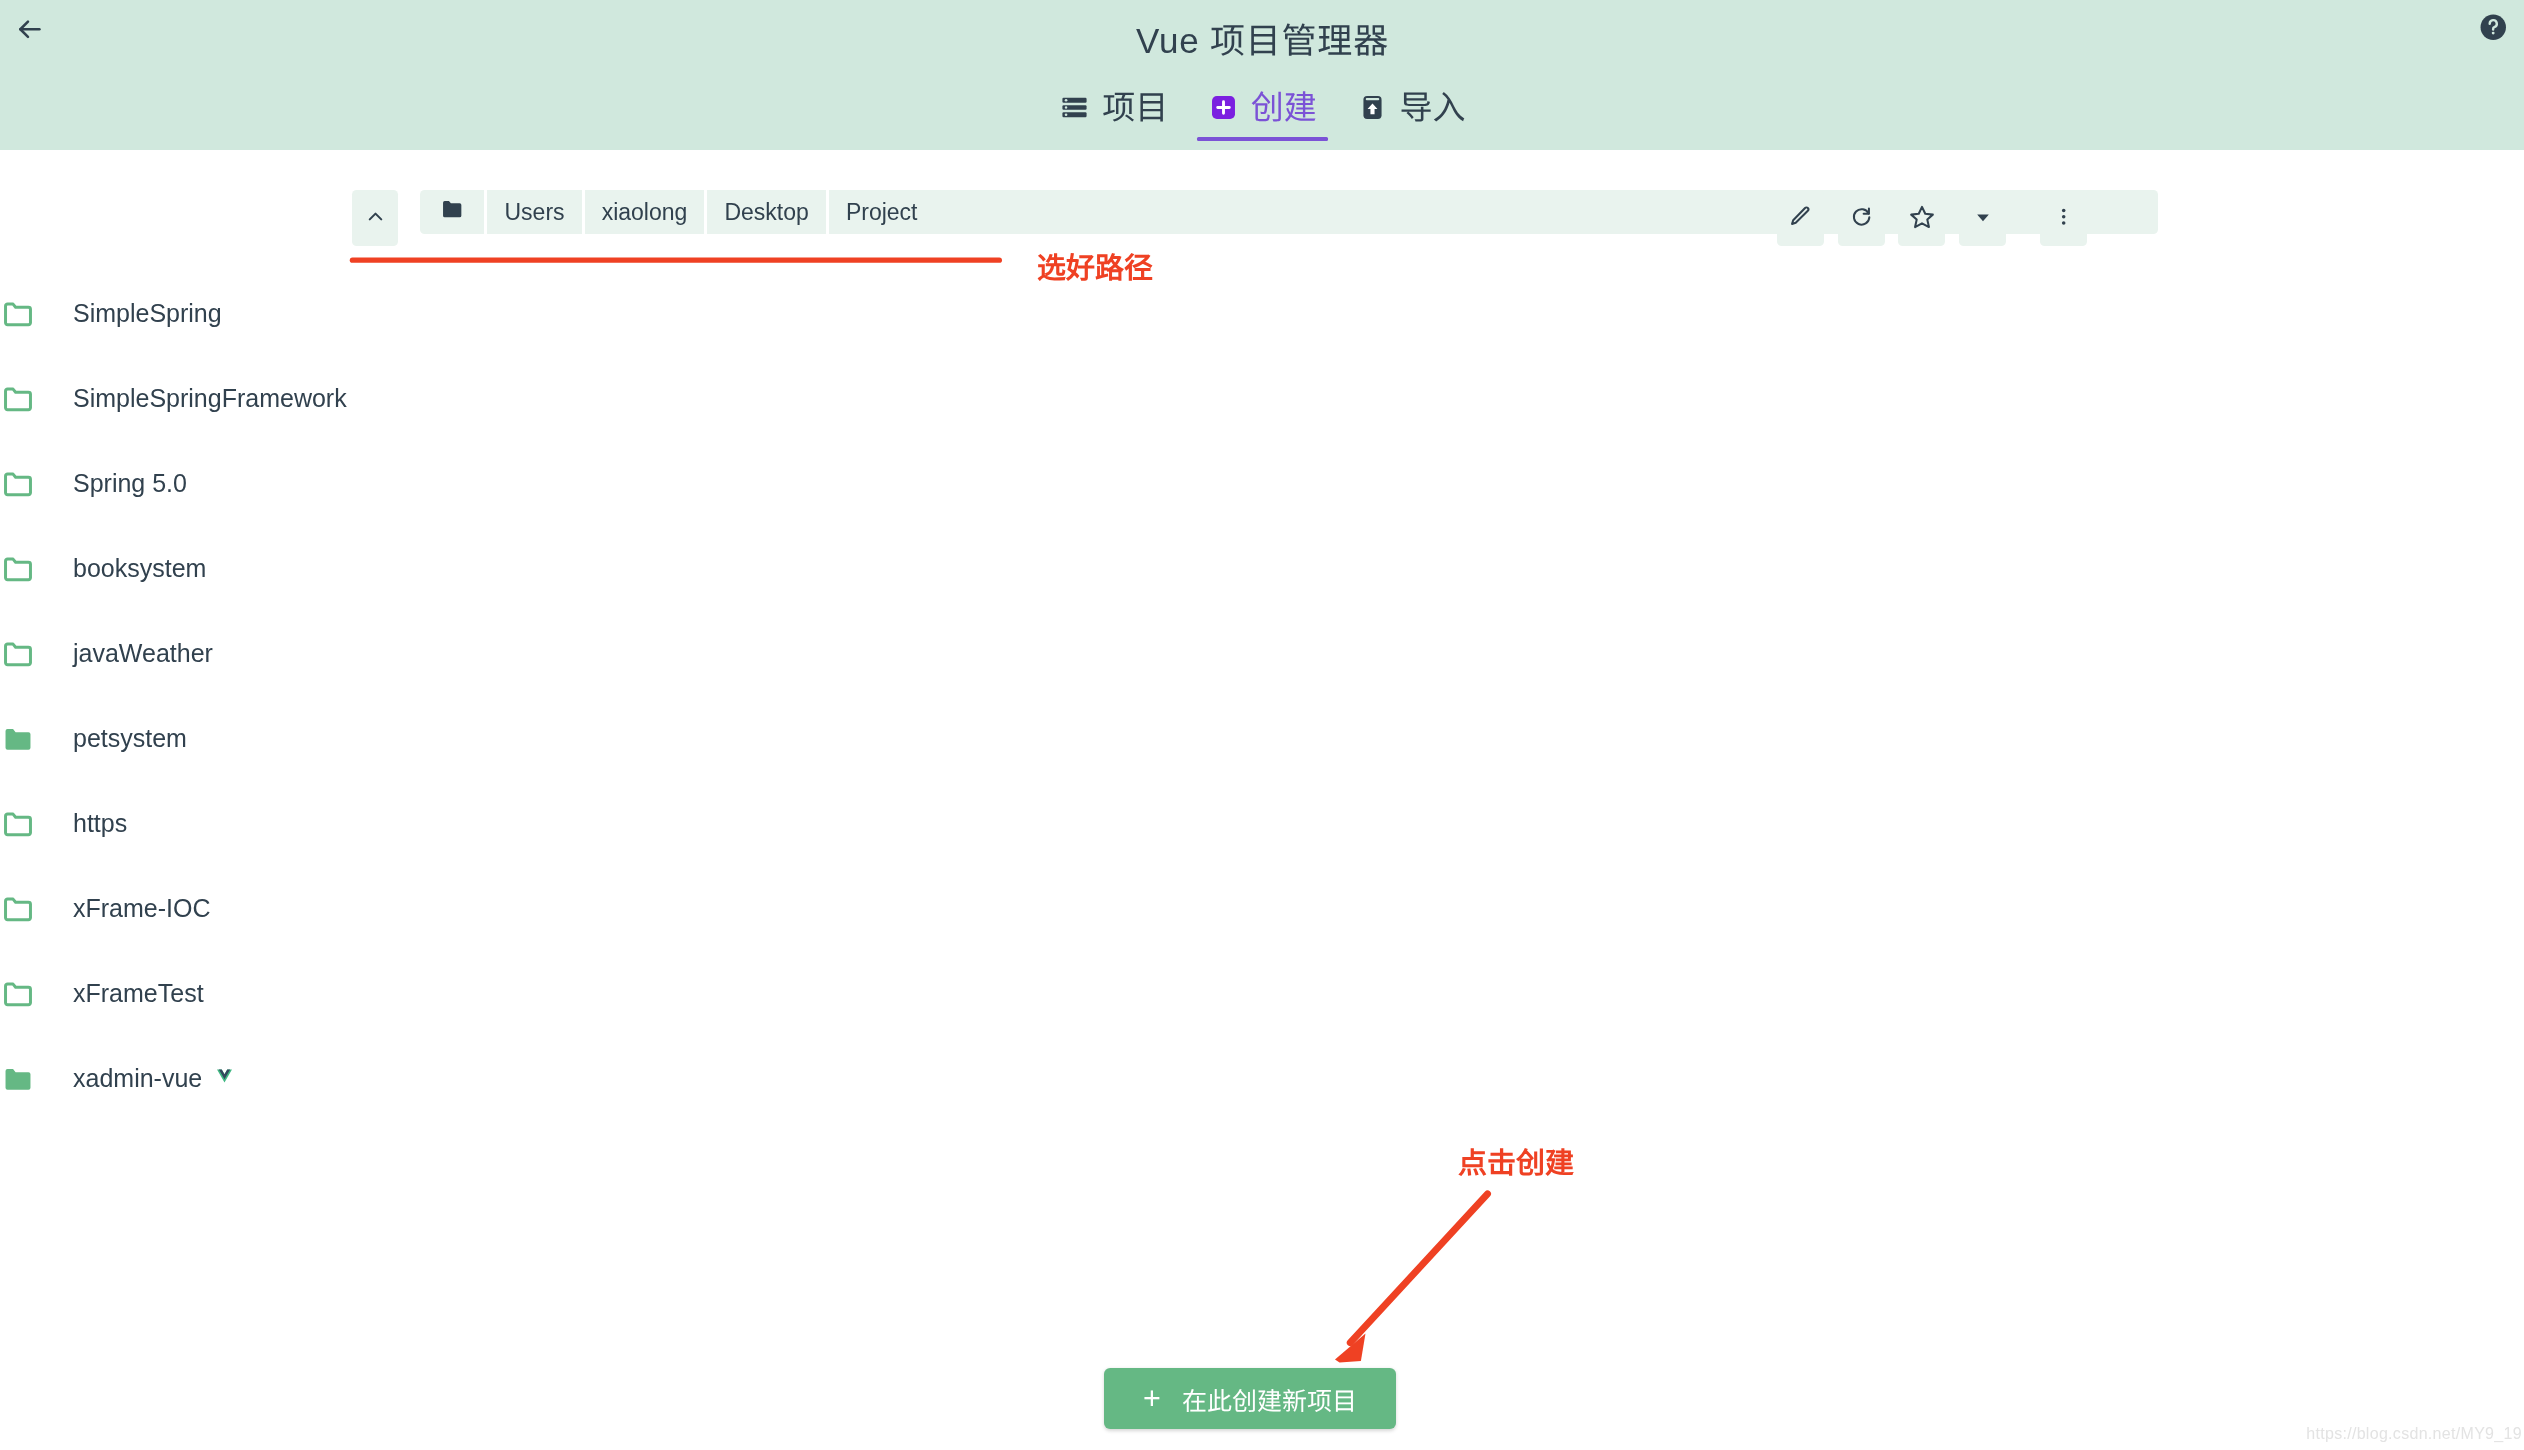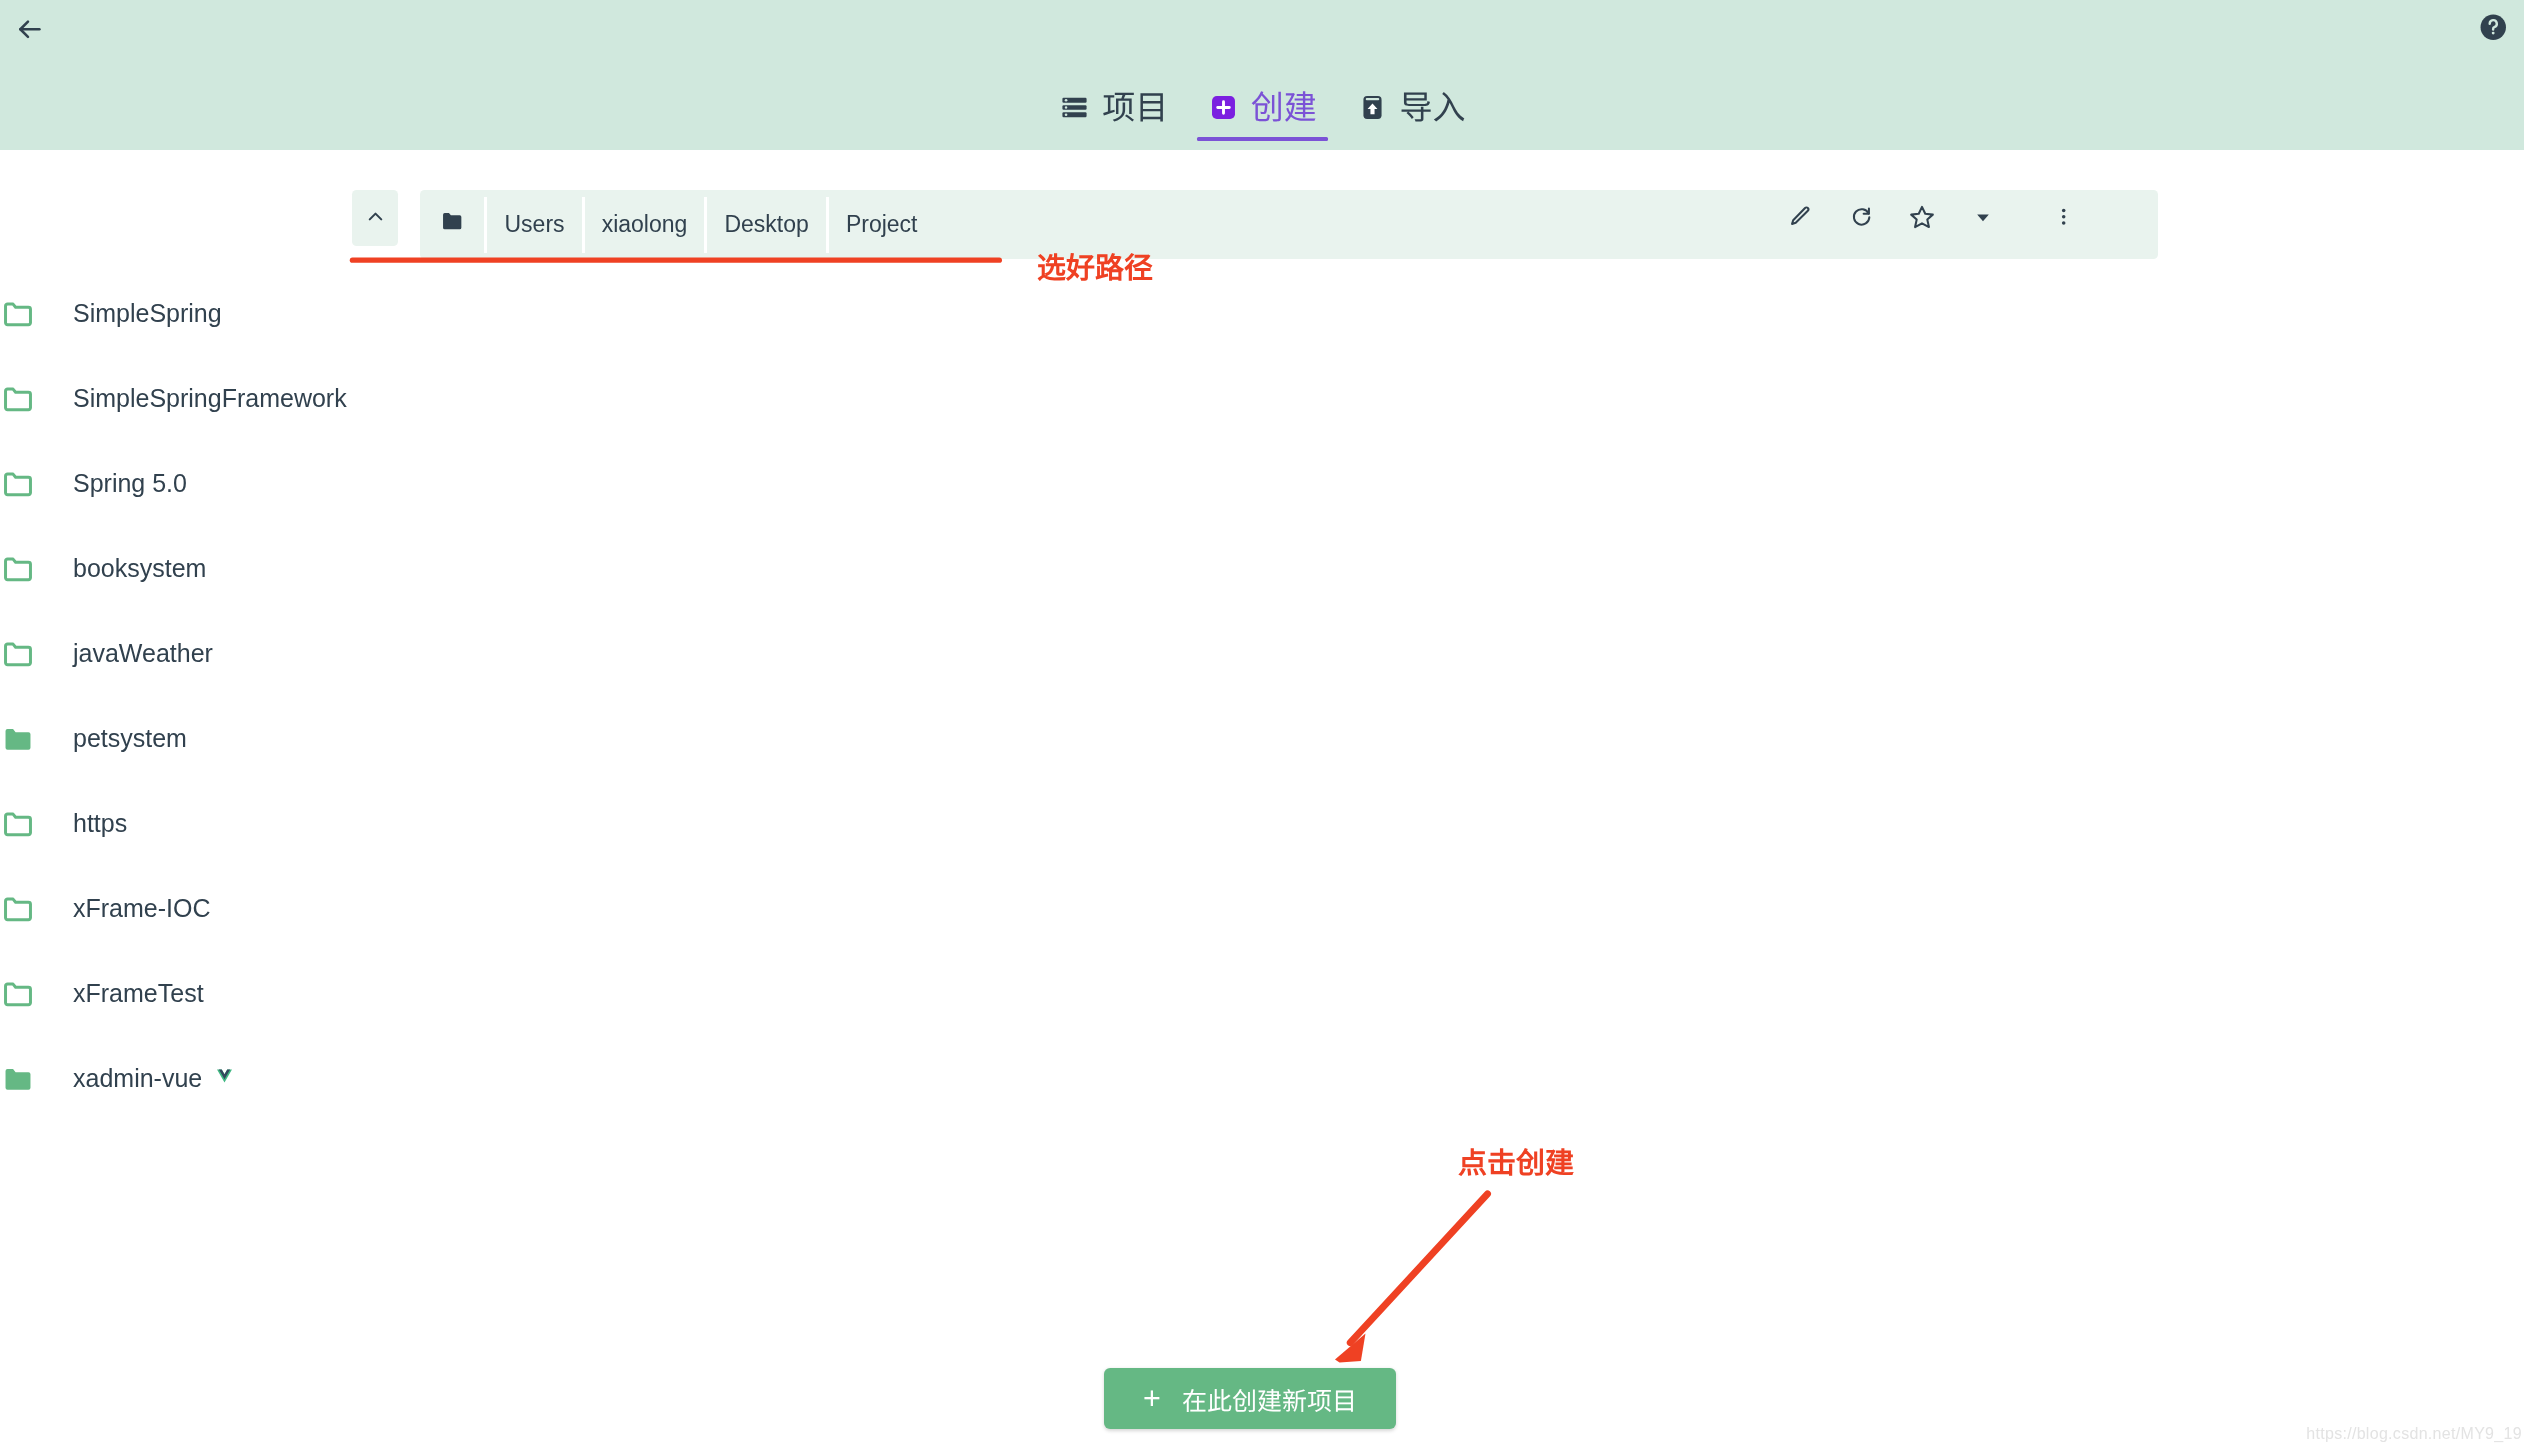--- a/index.html
+++ b/index.html
@@ -106,21 +106,21 @@
     flex: none;
   }
   .tab-label { white-space: nowrap; line-height: 1; }
 
   
   .path-bar {
     position: absolute;
     left: 352px;
     top: 190px;
     width: 1805px;
-    height: 69px;
+    height: 44px;
     background: #e9f3ee;
     border-radius: 4.6px;
     display: flex;
     align-items: center;
     box-sizing: border-box;
   }
   .chip {
     height: 56px;
     display: flex;
     align-items: center;
@@ -277,20 +277,21 @@
 
   <div class="back-arrow">
     <span>
       <svg width="30.5" height="30.5" viewBox="0 0 24 24" fill="none" stroke="#31414e" stroke-width="2" stroke-linecap="round" stroke-linejoin="round">
         <line x1="20" y1="12" x2="5" y2="12"></line>
         <polyline points="11 18 5 12 11 6"></polyline>
       </svg>
     </span>
   </div>
 
+  <div class="app-title">Vue 项目管理器</div>
 
   <div class="help-btn">
     <span>
       <svg width="30.5" height="30.5" viewBox="0 0 24 24">
         <circle cx="12" cy="12" r="10" fill="#31414e"></circle>
         <path d="M9.2 9.2a2.8 2.8 0 1 1 3.6 2.7c-.6.25-.9.7-.9 1.4v.5" fill="none" stroke="#d0e8dd" stroke-width="1.9" stroke-linecap="round"></path>
         <circle cx="11.95" cy="16.6" r="1.15" fill="#d0e8dd"></circle>
       </svg>
     </span>
   </div>

